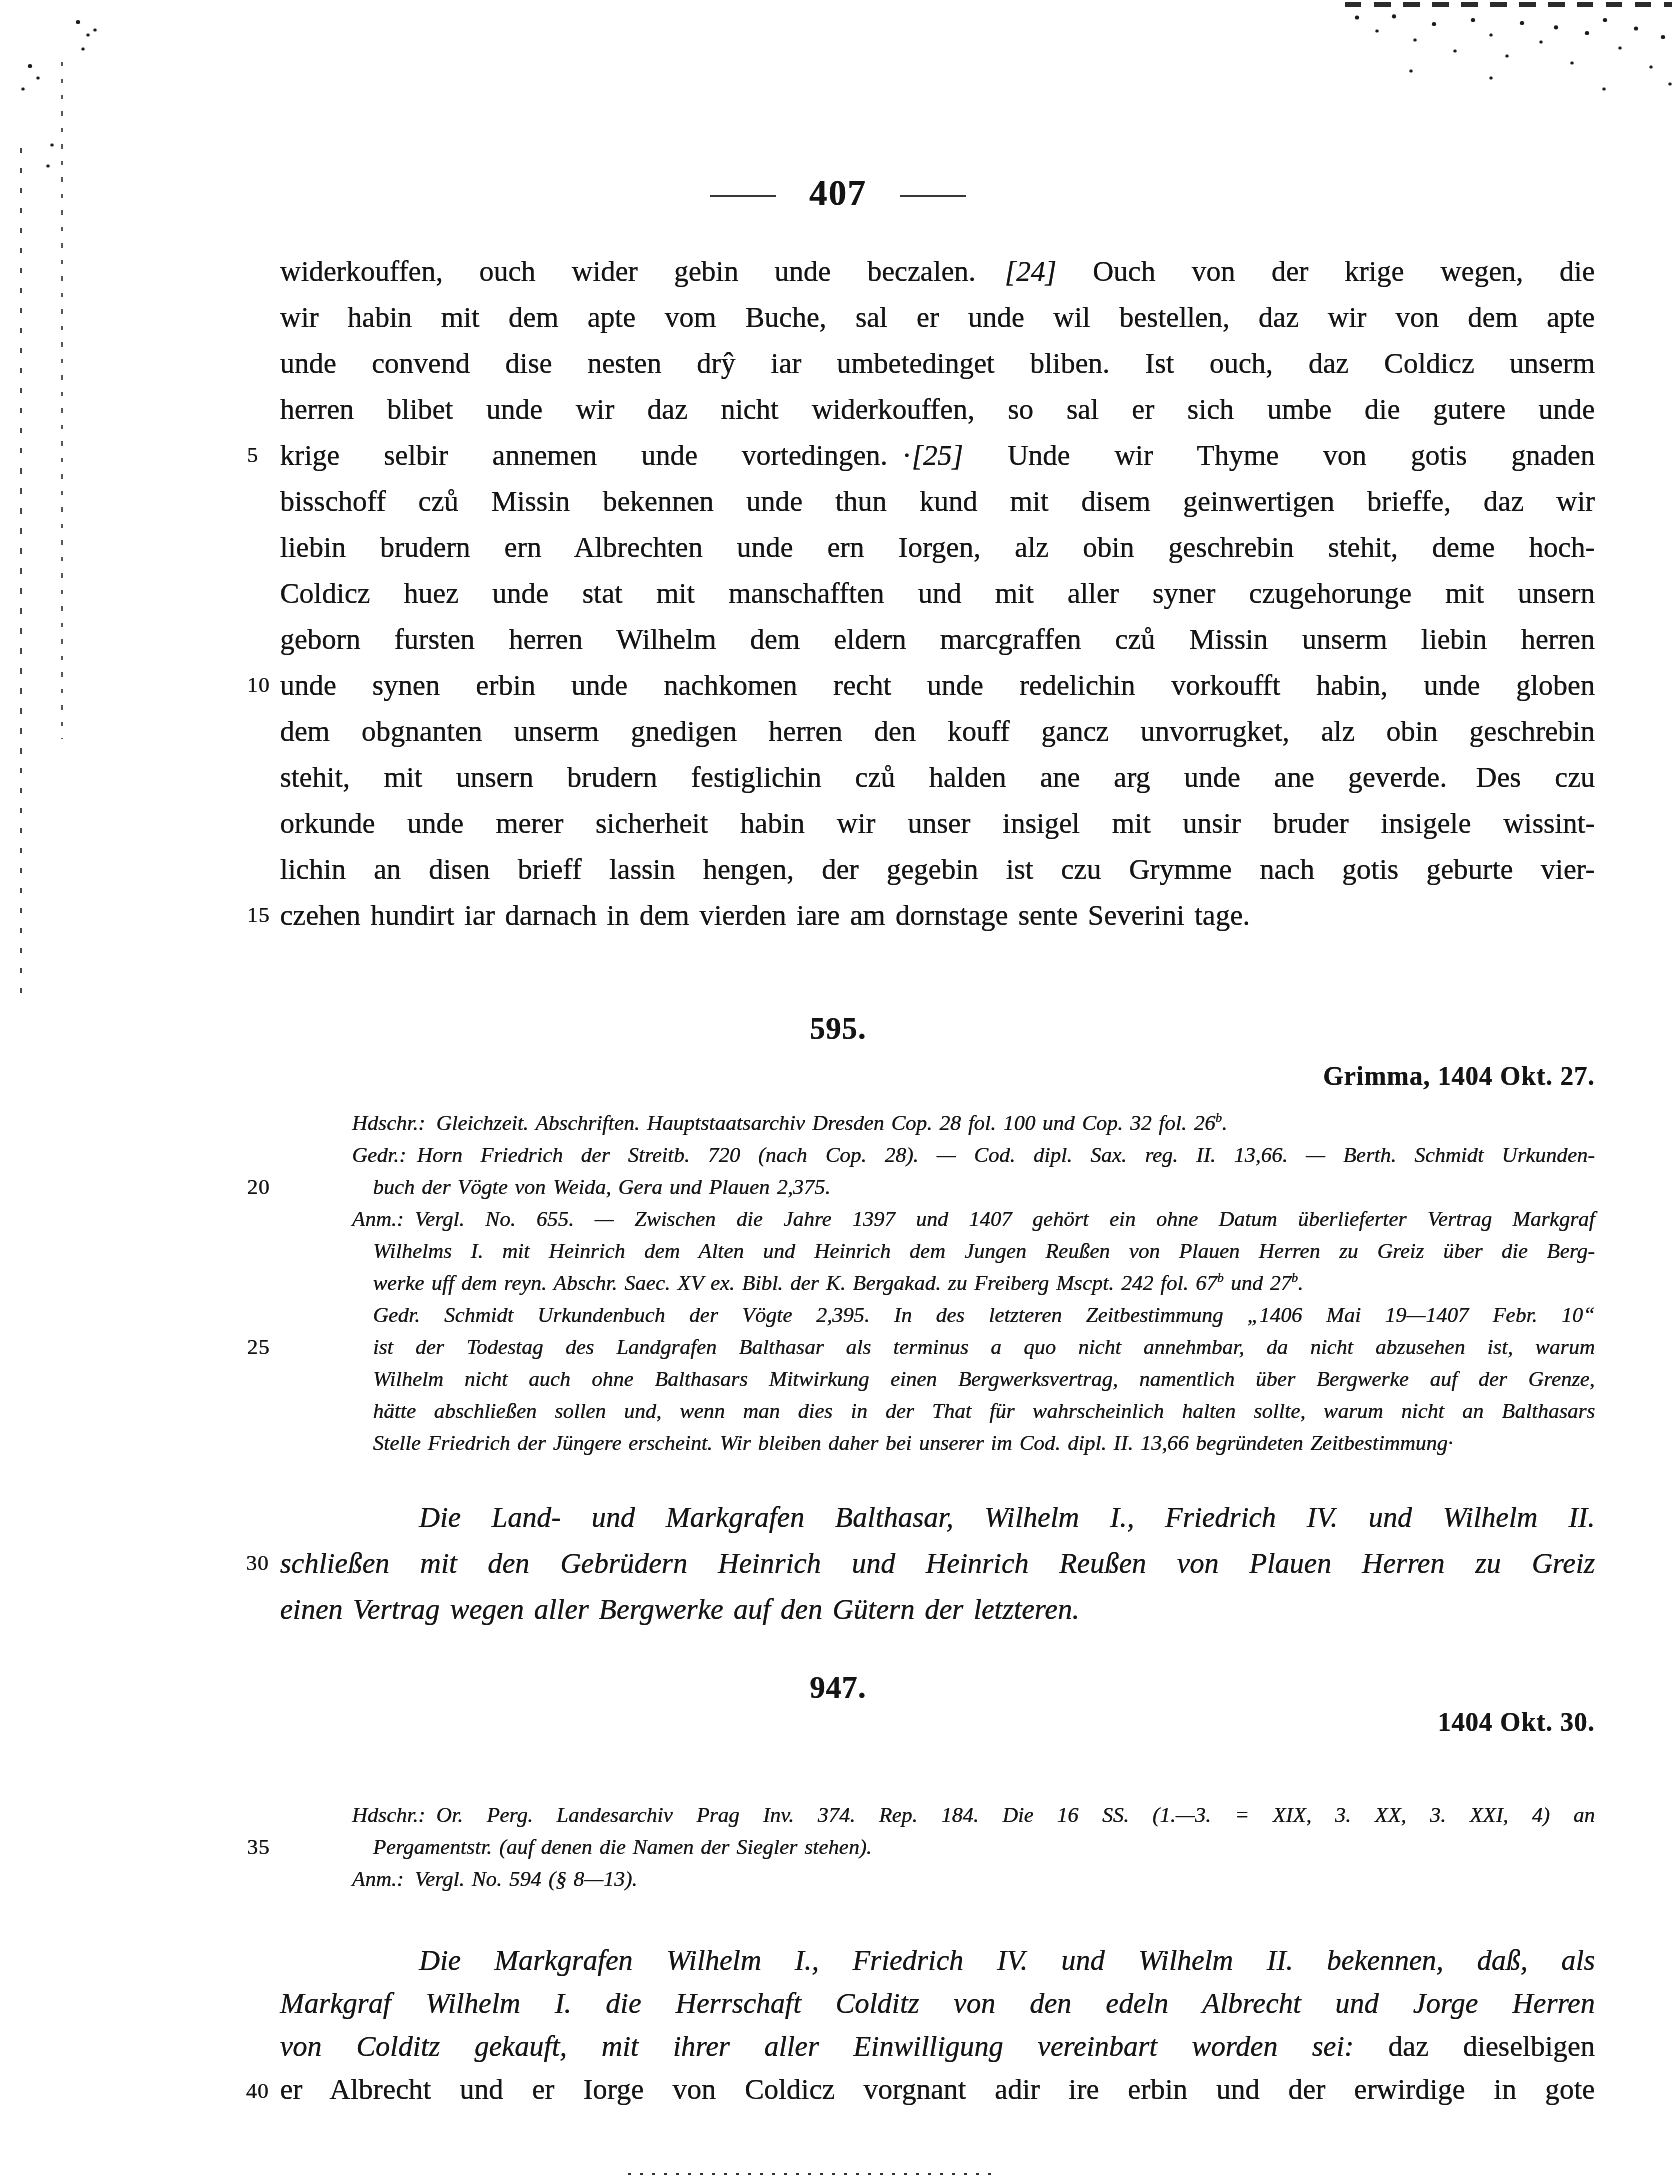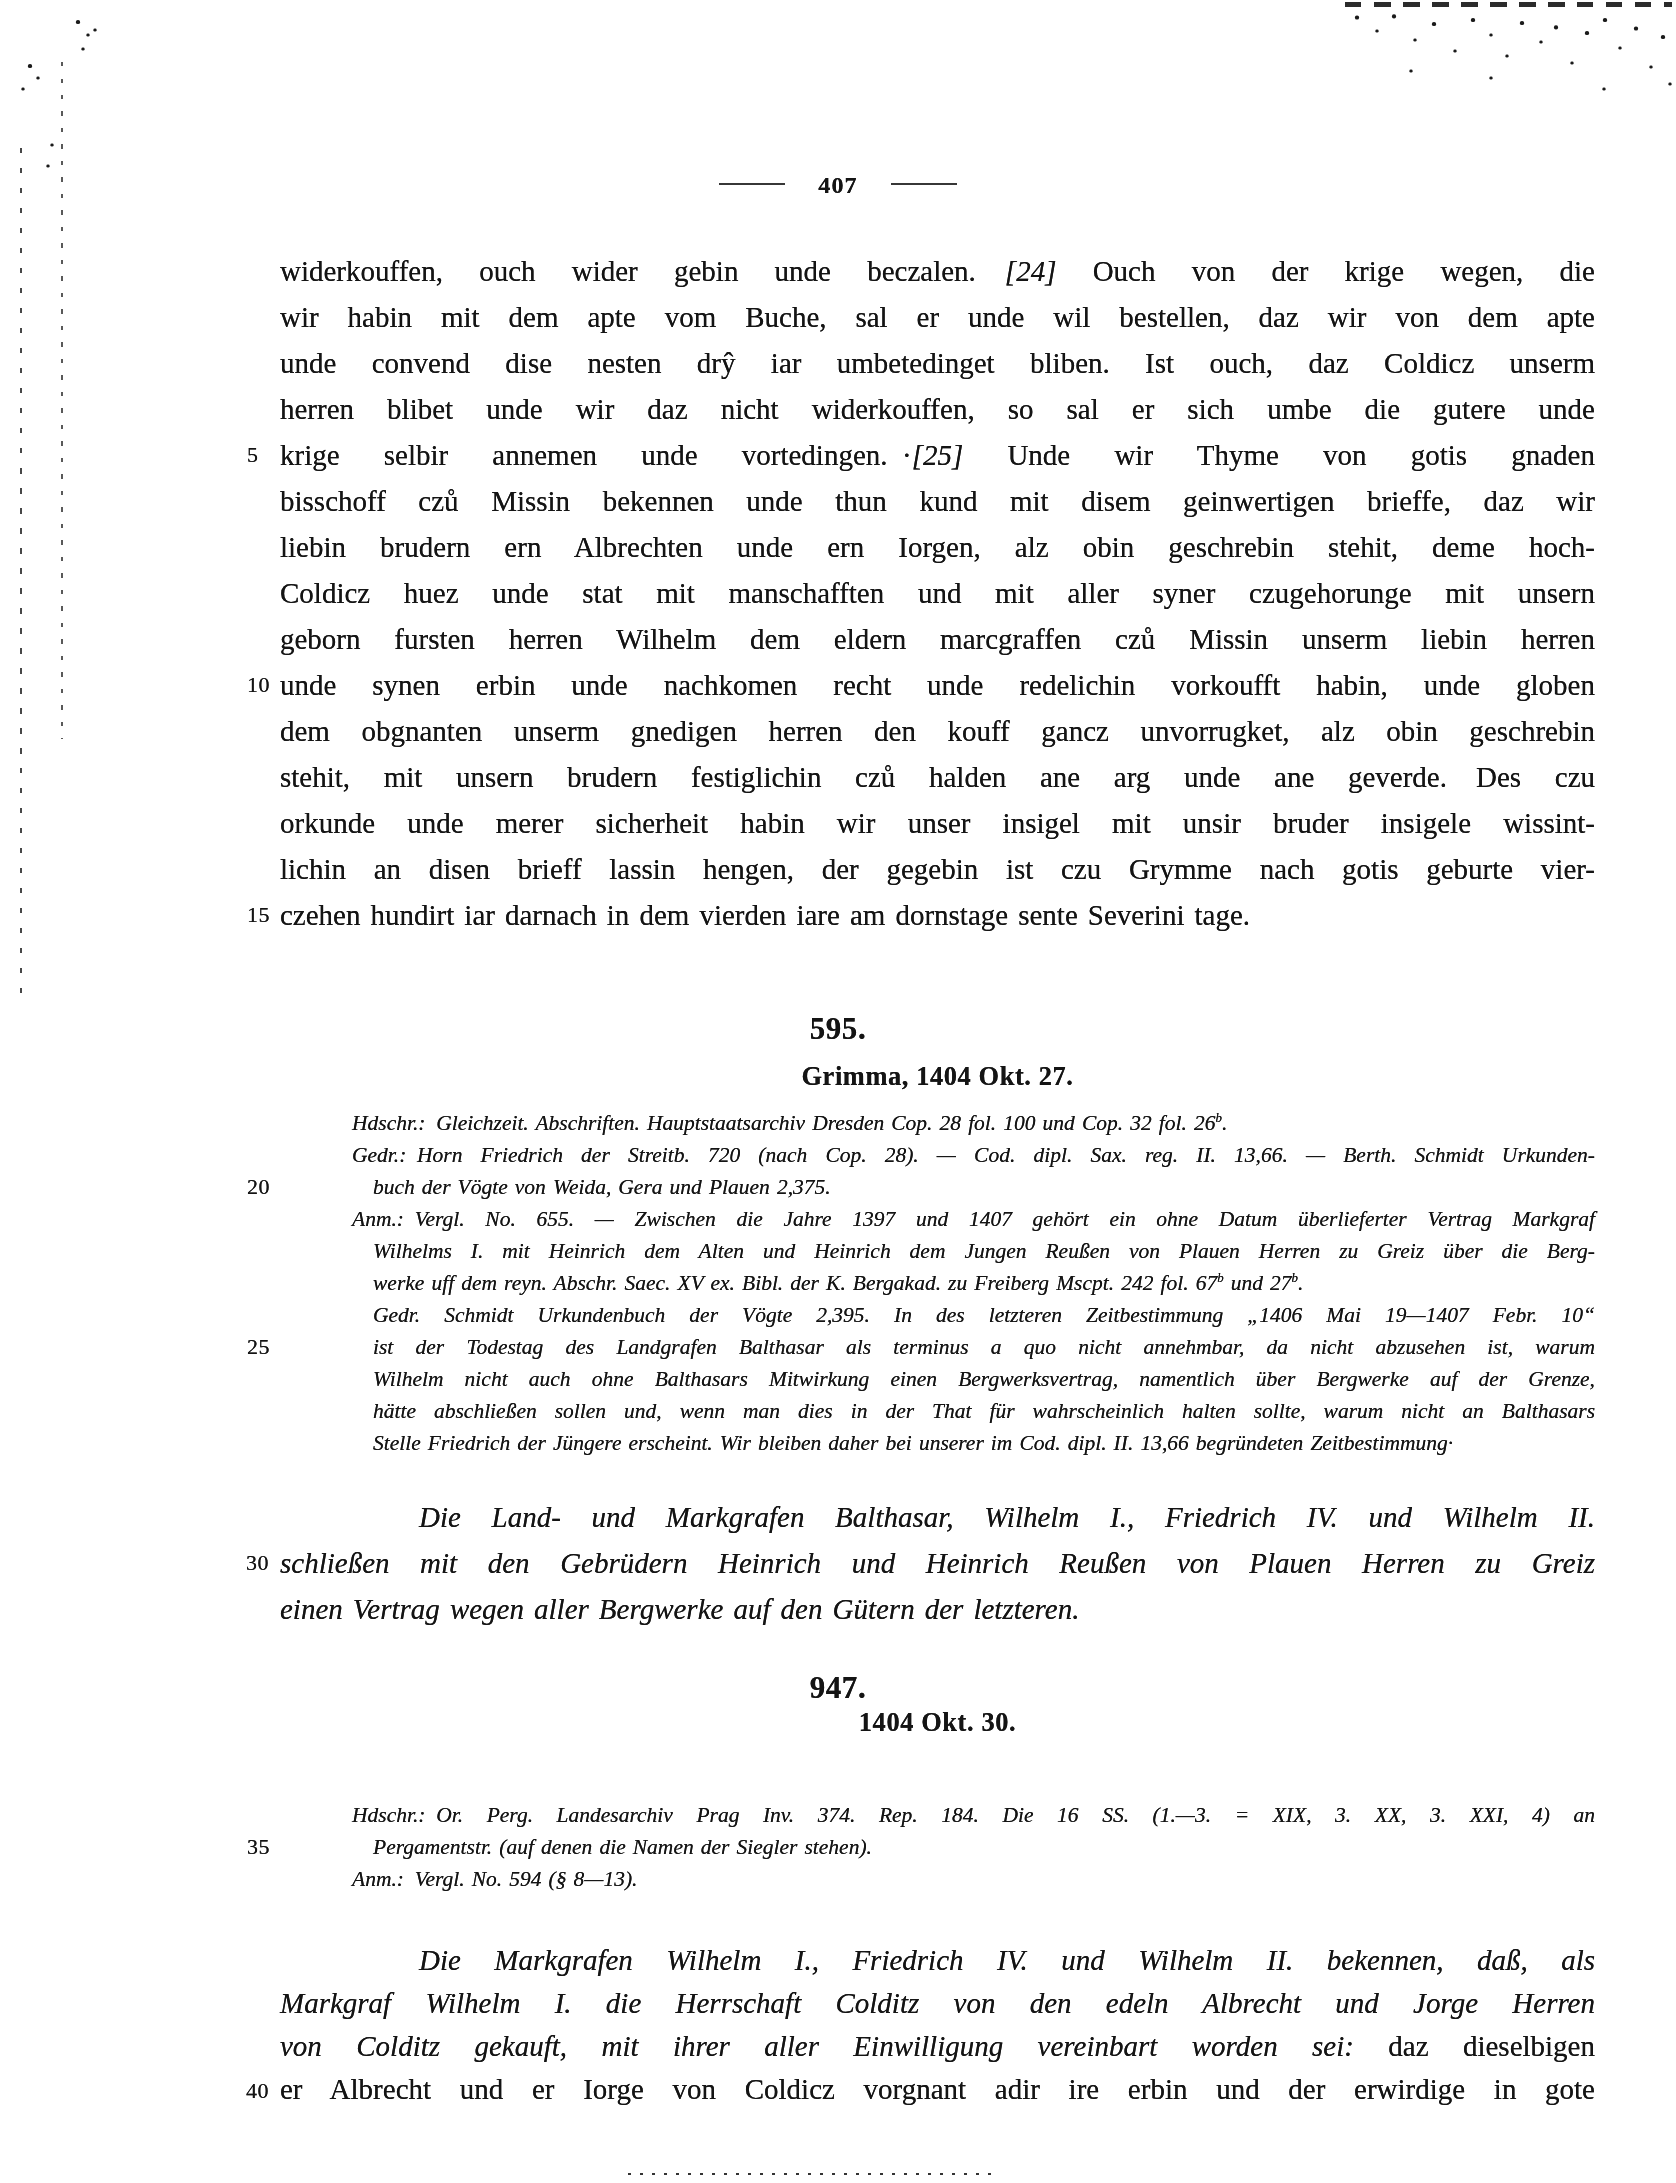--- a/index.html
+++ b/index.html
@@ -8,21 +8,21 @@
     width:1676px;height:2183px;
     background:#ffffff;
     overflow:hidden;
     font-family:"Liberation Serif","DejaVu Serif",serif;
     color:#141414;
     text-shadow:0 0 0.4px rgba(10,10,10,.85);
   }
   
   .pageno{
     position:absolute;left:0;top:172px;width:1676px;
-    text-align:center;font-size:24px;font-weight:bold;letter-spacing:1.1px;
+    text-align:center;font-size:36px;font-weight:bold;letter-spacing:1.1px;
   }
   .pageno .rule{
     display:inline-block;width:66px;height:2.8px;background:#141414;
     vertical-align:7.7px;margin:0 33px;opacity:.85;
   }
   
   .block{position:absolute;}
   .tl{
     position:relative;
     text-align:justify;text-align-last:justify;-moz-text-align-last:justify;
@@ -45,21 +45,21 @@
   }
   .main .ln{left:-33px;}
   
   .secno{
     position:absolute;left:0;width:1676px;text-align:center;
     font-size:31px;font-weight:bold;letter-spacing:0.6px;
   }
   .h595{top:1011px;}
   .h596{top:1670px;}
   .date{
-    position:absolute;left:280px;width:1315px;text-align:center;
+    position:absolute;left:280px;width:1315px;text-align:right;
     font-size:26.4px;font-weight:bold;letter-spacing:0.6px;
   }
   .d595{top:1061px;}
   .d596{top:1707px;}
   
   .notes{
     font-size:21.5px;line-height:32px;font-style:italic;word-spacing:1.7px;
   }
   .n595{left:352px;top:1107px;width:1243px;}
   .n596{left:352px;top:1799px;width:1243px;}

